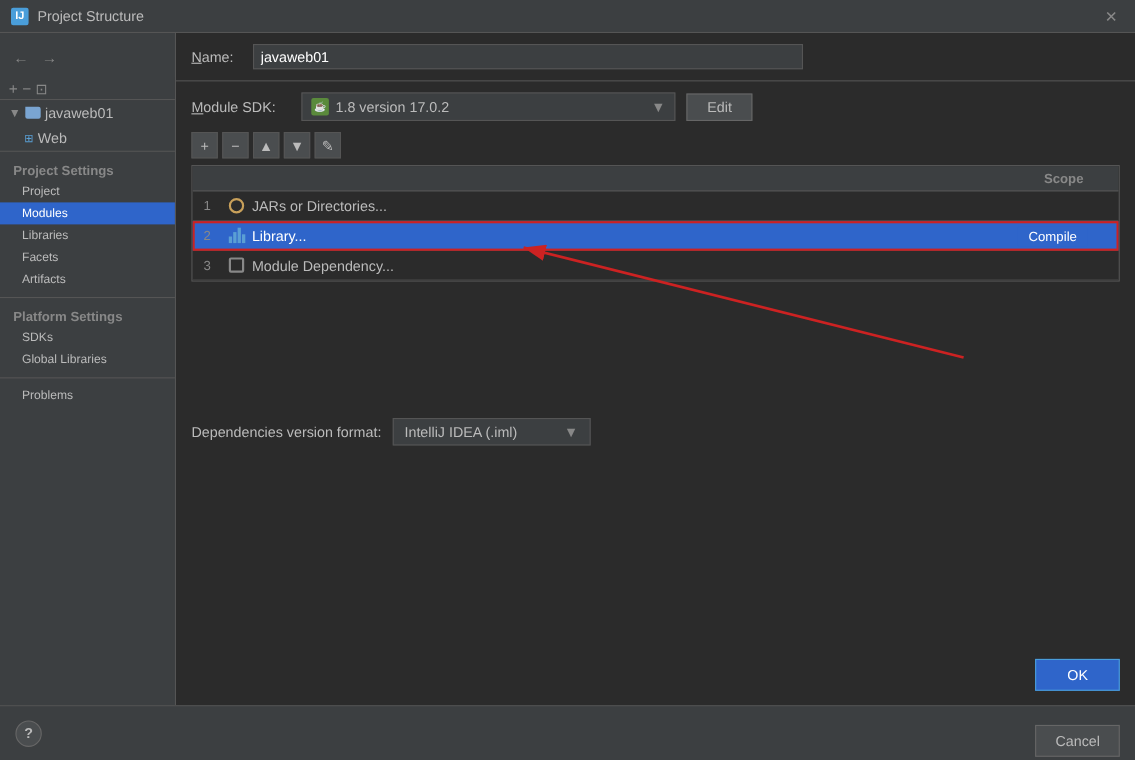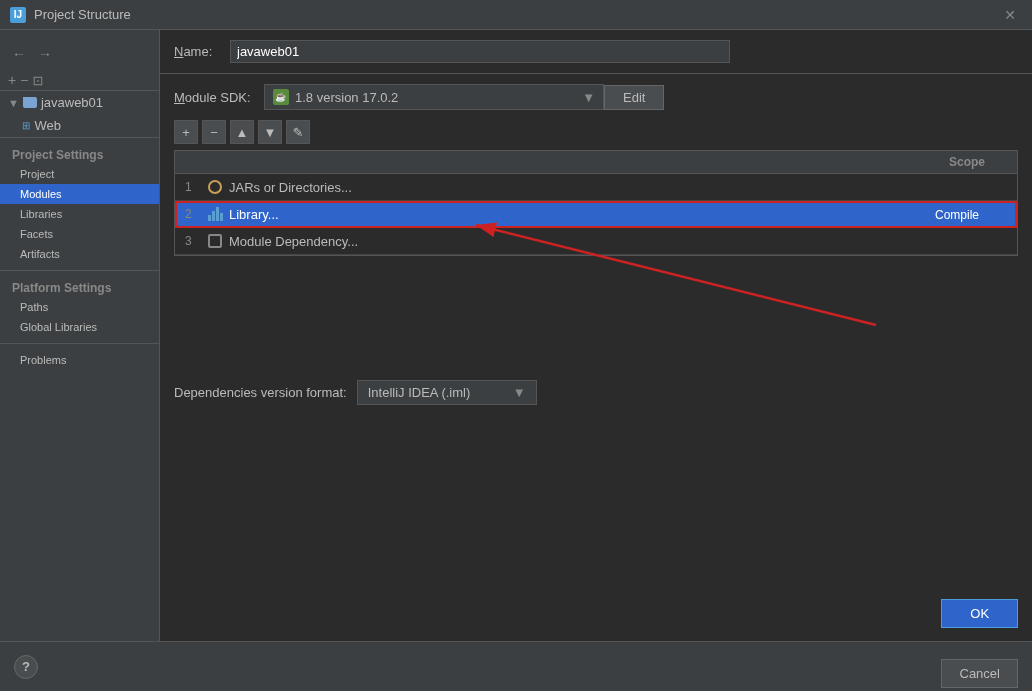--- a/index.html
+++ b/index.html
@@ -153,20 +153,21 @@
       flex: 1;
       padding: 10px 14px;
       display: flex;
       flex-direction: column;
     }
 
     
     .sdk-row {
       display: flex;
       align-items: center;
+      gap: 10px;
       margin-bottom: 10px;
     }
     .sdk-label {
       color: #bbb;
       font-size: 13px;
       min-width: 90px;
     }
     .sdk-label span { text-decoration: underline; }
     .sdk-dropdown {
       display: flex;
@@ -466,21 +467,21 @@
       <span>Facets</span>
     </div>
     <div class="sidebar-item indent1">
       <span>Artifacts</span>
     </div>
 
     <div class="sidebar-divider"></div>
 
     <div class="sidebar-section-label">Platform Settings</div>
     <div class="sidebar-item indent1">
-      <span>Paths</span>
+      <span>SDKs</span>
     </div>
     <div class="sidebar-item indent1">
       <span>Global Libraries</span>
     </div>
 
     <div class="sidebar-divider"></div>
 
     <div class="sidebar-item">
       <span>Problems</span>
     </div>

